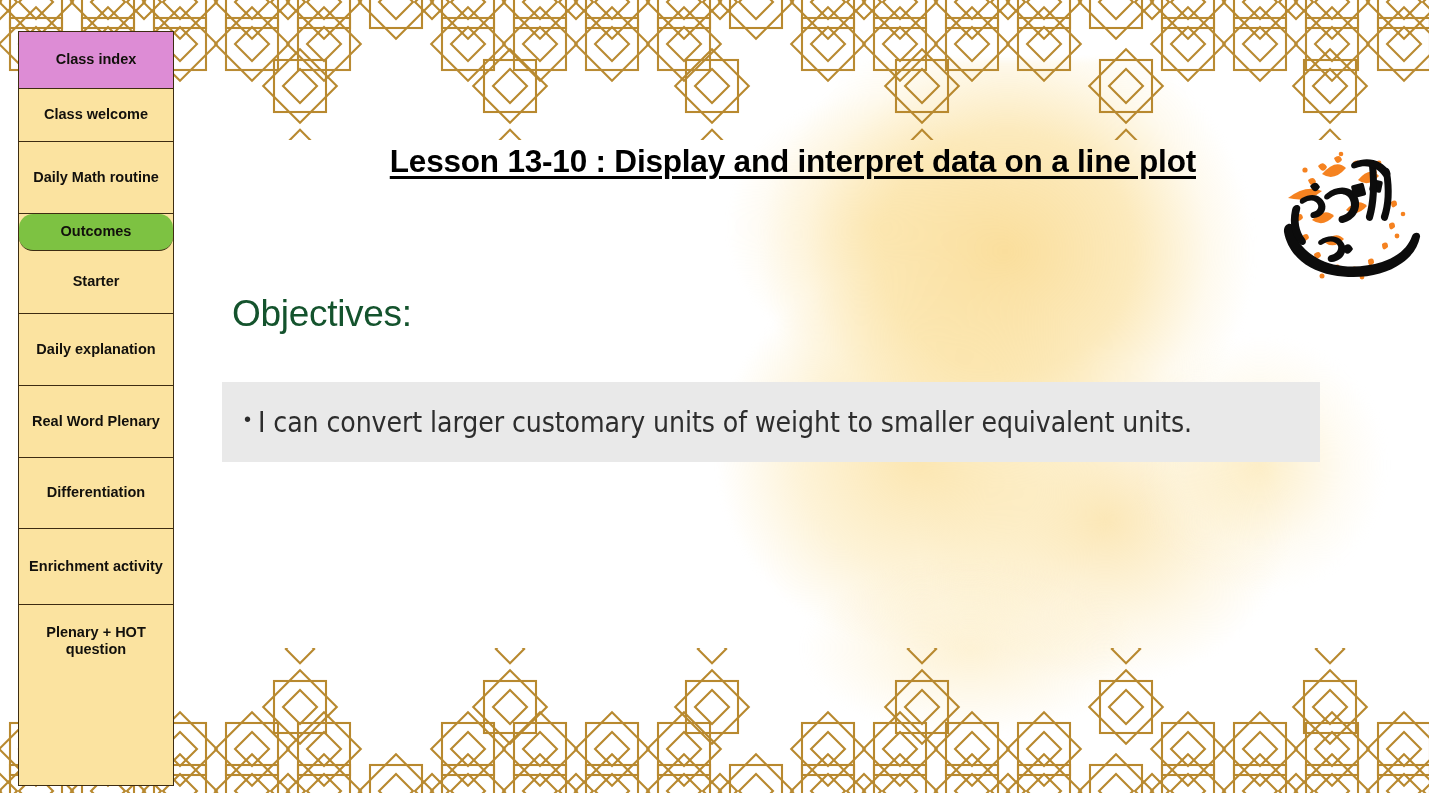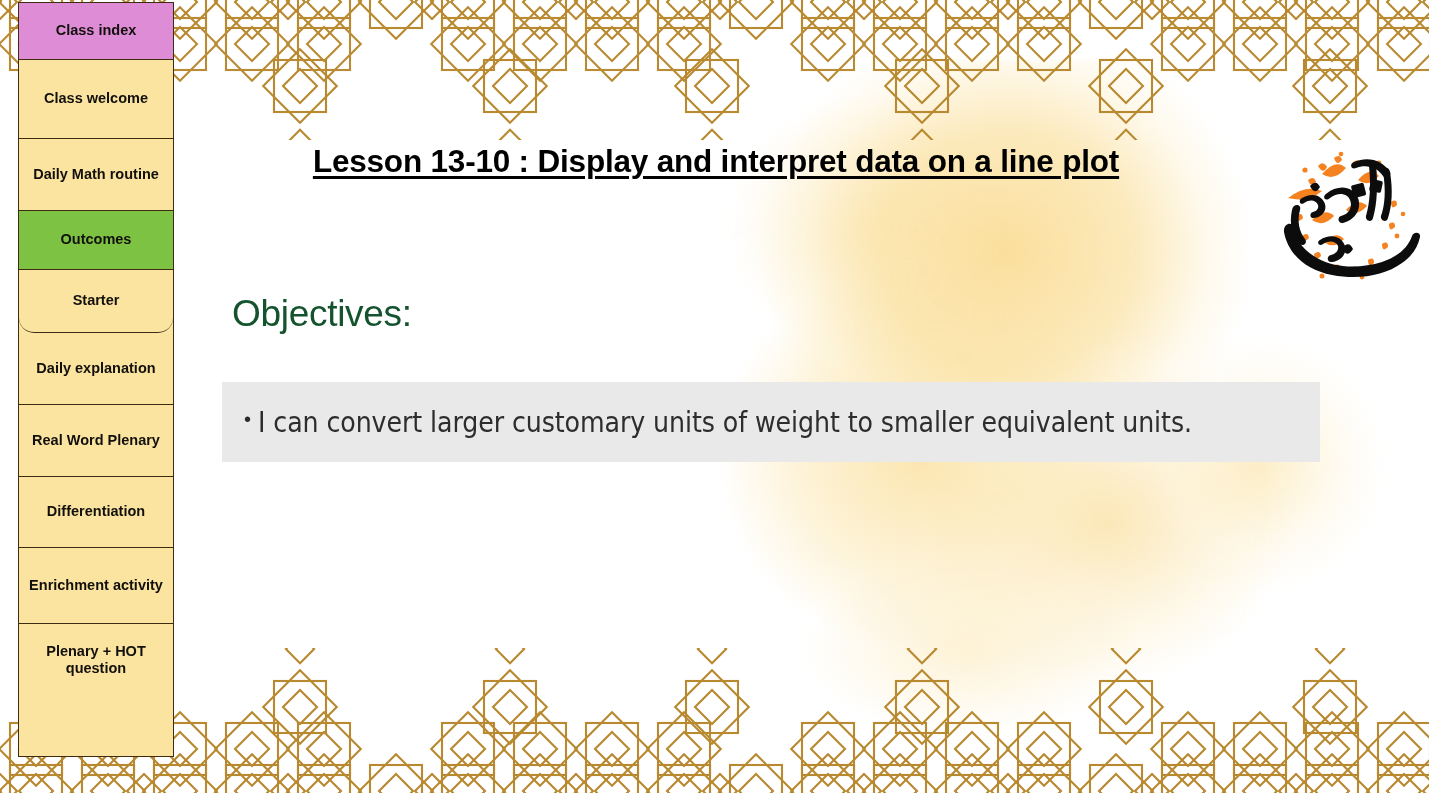--- a/index.html
+++ b/index.html
@@ -52,21 +52,21 @@
     left:0; width:1429px;
     z-index:2;
     pointer-events:none;
   }
   .border-top { top:0; height:140px; }
   .border-bottom { bottom:0; height:145px; }
 
   
   #sidebar {
     position:absolute;
-    left:18px; top:2px;
+    left:18px; top:31px;
     width:156px; height:755px;
     z-index:6;
     display:flex;
     flex-direction:column;
     border:1.6px solid #3d2c12;
     background:#fbe3a0;
   }
   .side-item {
     flex:0 0 auto;
     border-bottom:1.6px solid #3d2c12;
@@ -76,41 +76,41 @@
     font-size:14.5px;
     line-height:1.18;
     display:flex;
     align-items:center;
     justify-content:center;
     text-align:center;
     padding:2px 5px;
   }
   .side-item:last-child { border-bottom:none; }
   .side-item.idx   { background:#dd8cd5; height:57px; font-size:14.5px; }
-  .side-item.green { background:#7dc242; height:59px; }
-
-  .h-61 { height:79px; }
+  .side-item.green { background:#7dc242; height:37px;border-radius:14px; }
+
+  .h-61 { height:53px; }
   .h-71 { height:71px; }
   .h-72 { height:72px;align-items:center; }
-  .h-63 { height:63px;border-radius:15px; }
+  .h-63 { height:63px; }
   .h-76 { height:76px; }
 
   
   #main {
     position:absolute;
     left:174px; top:0;
     width:1255px; height:793px;
     z-index:4;
   }
 
   #lesson-title {
     position:absolute;
     left:62px; top:142px;
     width:960px;
-    text-align:center;
+    text-align:right;
     font-size:31.5px;
     font-weight:bold;
     color:#000000;
     line-height:1.22;
     letter-spacing:-.2px;
   }
   #lesson-title u { text-decoration: underline; text-underline-offset: 4px; text-decoration-thickness: 2.5px; }
 
   #objectives-label {
     position:absolute;

